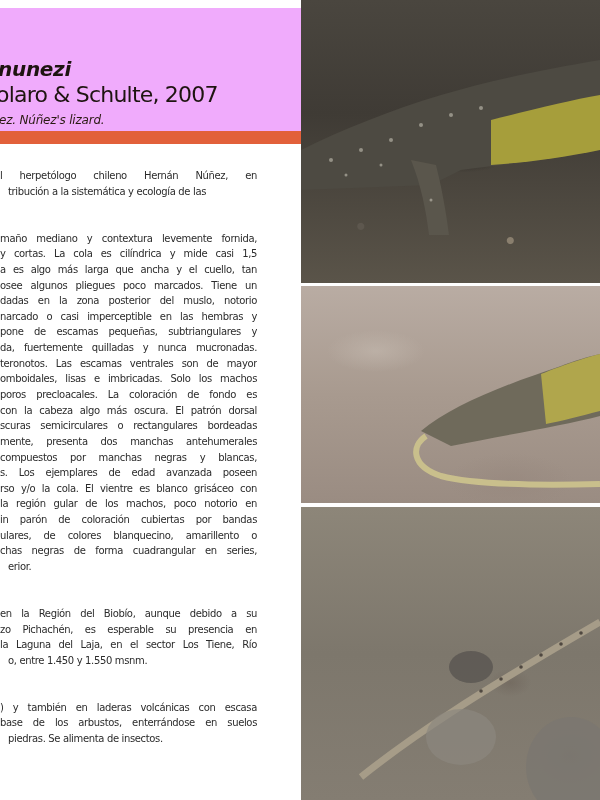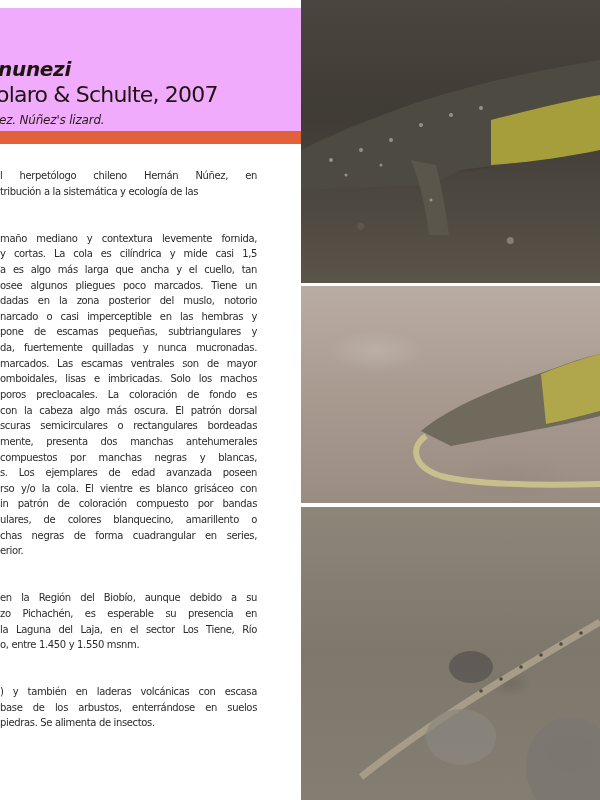--- a/index.html
+++ b/index.html
@@ -31,21 +31,21 @@
     position: absolute; left: -1px; top: 105px;
     font-family: "DejaVu Sans", sans-serif; font-style: italic;
     font-size: 12px; color: #2a1a12; letter-spacing: -0.2px; white-space: nowrap;
   }
   .body-text {
     position: absolute; left: 0; top: 168px; width: 257px;
     font-family: "DejaVu Sans", sans-serif; font-size: 10px; line-height: 15.65px;
     color: #2b2b2b; letter-spacing: -0.35px;
   }
   .line { display: block; white-space: nowrap; text-align: justify; text-align-last: justify; height: 15.65px; overflow: hidden; }
-  .line.last { text-align-last: left; }
+  .line.last { text-align-last: left; margin-left: 8px; }
   .gap2 { height: 31.3px; }
 
   .photo {
     position: absolute; left: 301px; width: 299px; overflow: hidden;
   }
   .photo-1 {
     top: 0; height: 283px;
     background:
       radial-gradient(ellipse 60px 18px at 160px 160px, rgba(30,28,25,.55), transparent 70%),
       radial-gradient(circle at 20% 80%, #5d574e 0 3px, transparent 4px),
@@ -86,30 +86,31 @@
   <div class="gap2"></div>
   <div>
     <span class="line">maño mediano y contextura levemente fornida,</span>
     <span class="line"> y cortas. La cola es cilíndrica y mide casi 1,5</span>
     <span class="line">a es algo más larga que ancha y el cuello, tan</span>
     <span class="line">osee algunos pliegues poco marcados. Tiene un</span>
     <span class="line">dadas en la zona posterior del muslo, notorio</span>
     <span class="line">narcado o casi imperceptible en las hembras y</span>
     <span class="line">pone de escamas pequeñas, subtriangulares y</span>
     <span class="line">da, fuertemente quilladas y nunca mucronadas.</span>
-    <span class="line">marcados. Las escamas ventrales son de mayor</span>
+    <span class="line">teronotos. Las escamas ventrales son de mayor</span>
     <span class="line">omboidales, lisas e imbricadas. Solo los machos</span>
     <span class="line"> poros precloacales. La coloración de fondo es</span>
     <span class="line">con la cabeza algo más oscura. El patrón dorsal</span>
     <span class="line">scuras semicirculares o rectangulares bordeadas</span>
     <span class="line">mente, presenta dos manchas antehumerales</span>
     <span class="line"> compuestos por manchas negras y blancas,</span>
     <span class="line">s. Los ejemplares de edad avanzada poseen</span>
     <span class="line">rso y/o la cola. El vientre es blanco grisáceo con</span>
-    <span class="line">in patrón de coloración compuesto por bandas</span>
+    <span class="line"> la región gular de los machos, poco notorio en</span>
+    <span class="line">in parón de coloración cubiertas por bandas</span>
     <span class="line">ulares, de colores blanquecino, amarillento o</span>
     <span class="line">chas negras de forma cuadrangular en series,</span>
     <span class="line last">erior.</span>
   </div>
   <div class="gap2"></div>
   <div>
     <span class="line">en la Región del Biobío, aunque debido a su</span>
     <span class="line">zo Pichachén, es esperable su presencia en</span>
     <span class="line">la Laguna del Laja, en el sector Los Tiene, Río</span>
     <span class="line last">o, entre 1.450 y 1.550 msnm.</span>

